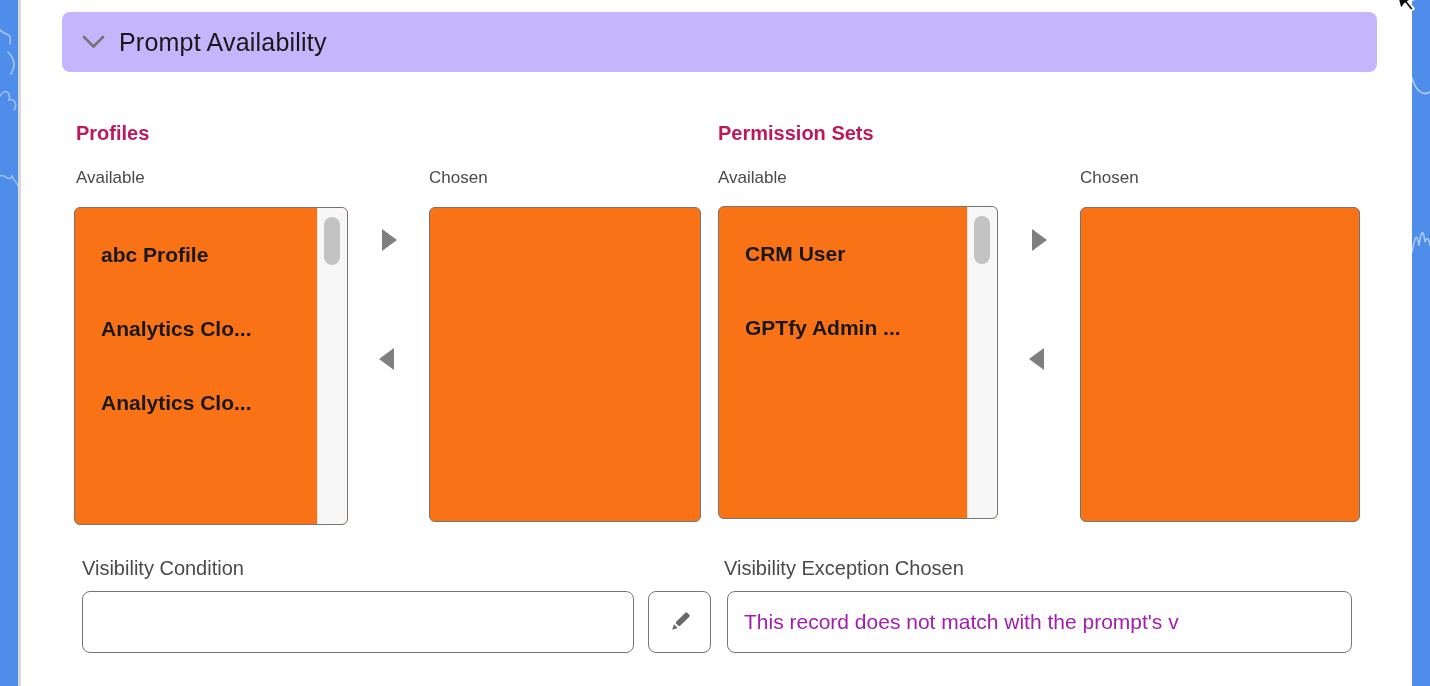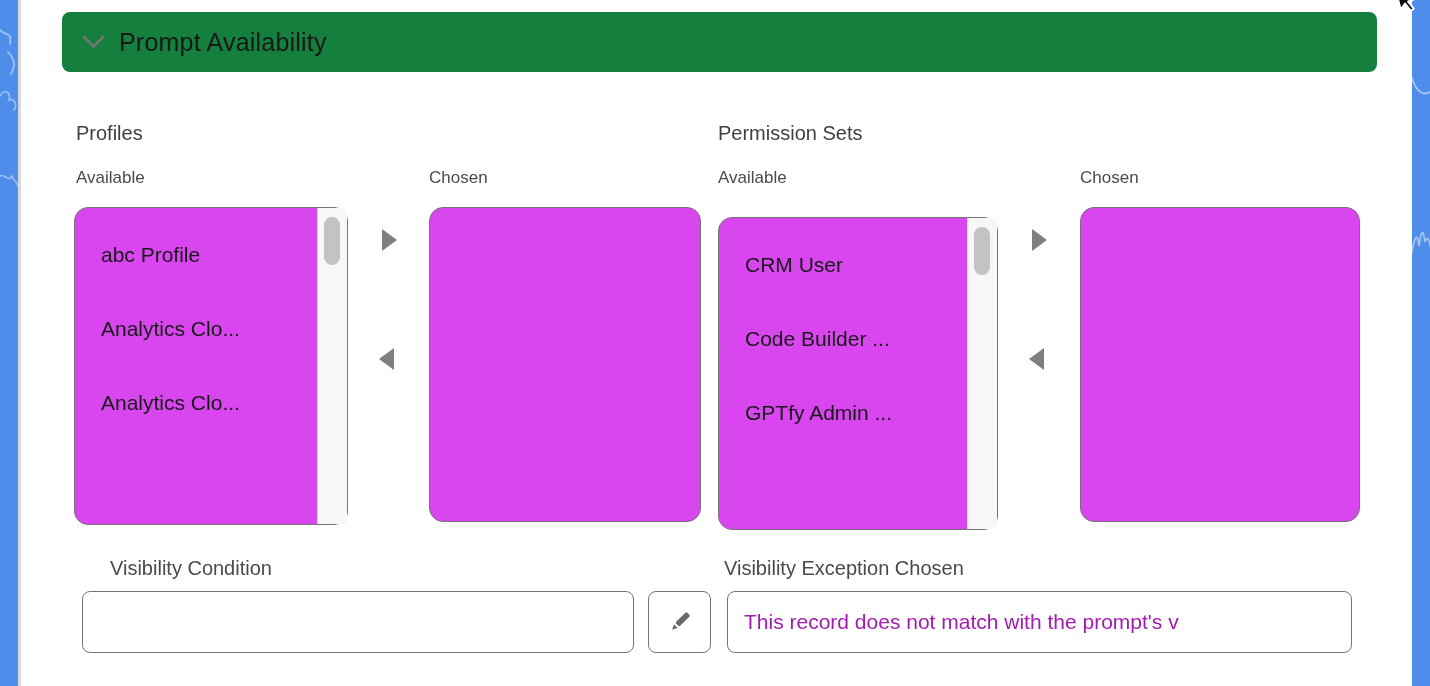--- a/index.html
+++ b/index.html
@@ -15,33 +15,34 @@
 
   
   .strip { top:0; height:686px; width:18px; background:#4e8de9; }
   .strip-left { left:0; }
   .strip-right { left:1412px; }
   .strip-divider { left:18px; top:0; width:3px; height:686px; background:#d9d9d9; }
 
   
   .section-header {
     left:62px; top:12px; width:1315px; height:60px;
-    background:#15803d; border-radius:8px;
+    background:#c4b5fd; border-radius:8px;
     display:flex; align-items:center; gap:14px; padding-left:20px;
     cursor:pointer;
   }
   .section-title { font-size:25px; color:#181818; letter-spacing:0.2px; }
 
-  .group-label { font-size:20px; font-weight:400; color:#404040; }
+  .group-label { font-size:20px; font-weight:700; color:#be185d; }
   .sub-label { font-size:17px; color:#4a4a4a; }
 
   .listbox {
-    background:#d946ef;
+    background:#f97316;
     border:1px solid #757575;
-    border-radius:14px;
+    border-radius:6px;
+    font-weight:bold;
   }
   .options {
     position:absolute; left:0; top:0; right:30px; bottom:2px;
     padding-top:10px; overflow:hidden;
   }
   .listbox.no-scroll .options { right:2px; }
   .option {
     height:74px; display:flex; align-items:center;
     padding-left:26px; font-size:21px; color:#181818;
     white-space:nowrap; cursor:default;
@@ -131,24 +132,23 @@
 <button class="abs move-btn" style="left:378px; top:347px;">
   <svg width="17" height="24" viewBox="0 0 17 24">
     <path d="M16 1 L1 12 L16 23 Z" fill="#7f7f7f"></path>
   </svg>
 </button>
 
 <div class="abs listbox no-scroll" style="left:429px; top:207px; width:272px; height:315px;">
   <div class="options"></div>
 </div>
 
-<div class="abs listbox" style="left:718px; top:217px; width:280px; height:313px;padding-left:48px;">
+<div class="abs listbox" style="left:718px; top:206px; width:280px; height:313px;padding-left:48px;">
   <div class="options">
       <div class="option">CRM User</div>
-      <div class="option">Code Builder ...</div>
       <div class="option">GPTfy Admin ...</div>
     </div>
   <div class="scrollbar">
     <div class="scroll-thumb"></div>
   </div>
 </div>
 
 <button class="abs move-btn" style="left:1031px; top:228px;">
   <svg width="17" height="24" viewBox="0 0 17 24">
     <path d="M1 1 L16 12 L1 23 Z" fill="#7f7f7f"></path>
@@ -157,21 +157,21 @@
 <button class="abs move-btn" style="left:1028px; top:347px;">
   <svg width="17" height="24" viewBox="0 0 17 24">
     <path d="M16 1 L1 12 L16 23 Z" fill="#7f7f7f"></path>
   </svg>
 </button>
 
 <div class="abs listbox no-scroll" style="left:1080px; top:207px; width:280px; height:315px;">
   <div class="options"></div>
 </div>
 
-<div class="abs field-label" style="left:82px; top:557px;margin-left:28px;">Visibility Condition</div>
+<div class="abs field-label" style="left:82px; top:557px;">Visibility Condition</div>
 <input class="abs text-input" style="left: 82px; top: 591px; width: 552px; height: 62px;" value="">
 
 <button class="abs icon-btn" style="left:648px; top:591px; width:63px; height:62px;">
   <svg width="26" height="26" viewBox="0 0 24 24">
     <g transform="rotate(45 12 12)" fill="#696969">
       <rect x="9.4" y="1.2" width="5.2" height="14.4" rx="1.2"></rect>
       <path d="M9.6 17.4 h4.8 L12 22.2 Z"></path>
     </g>
   </svg>
 </button>

